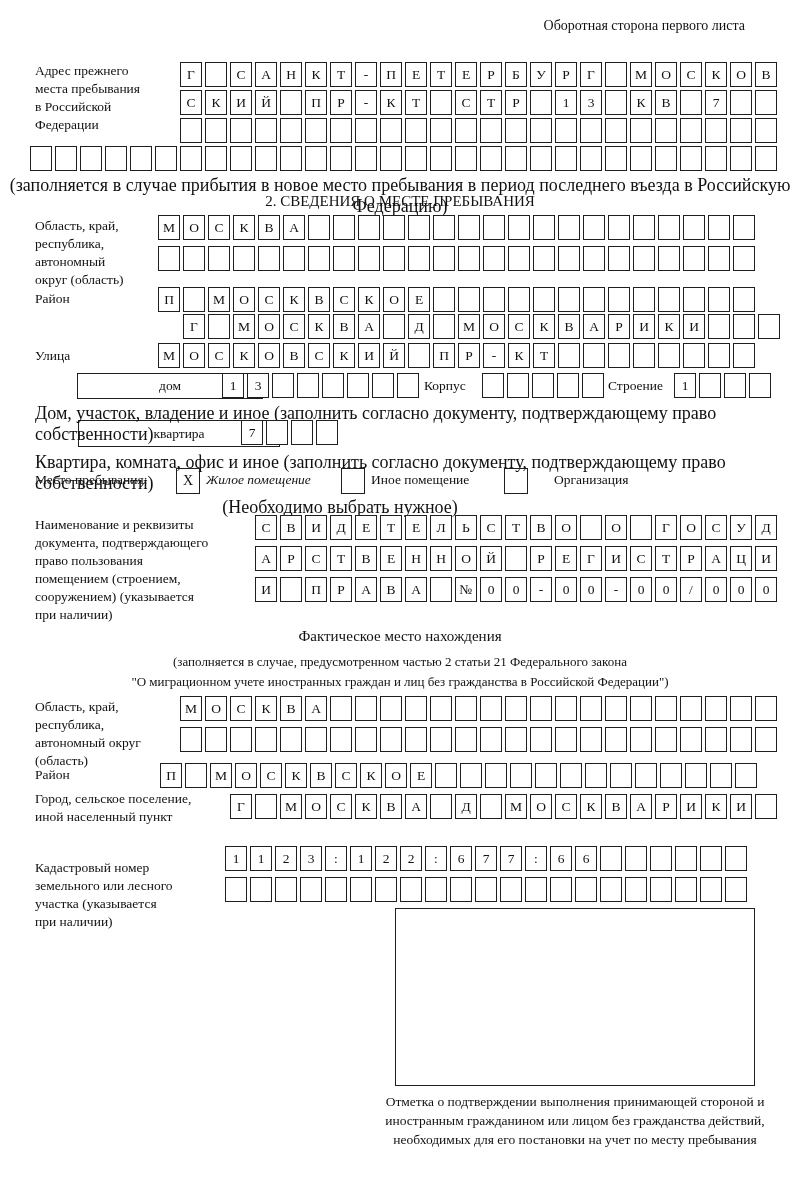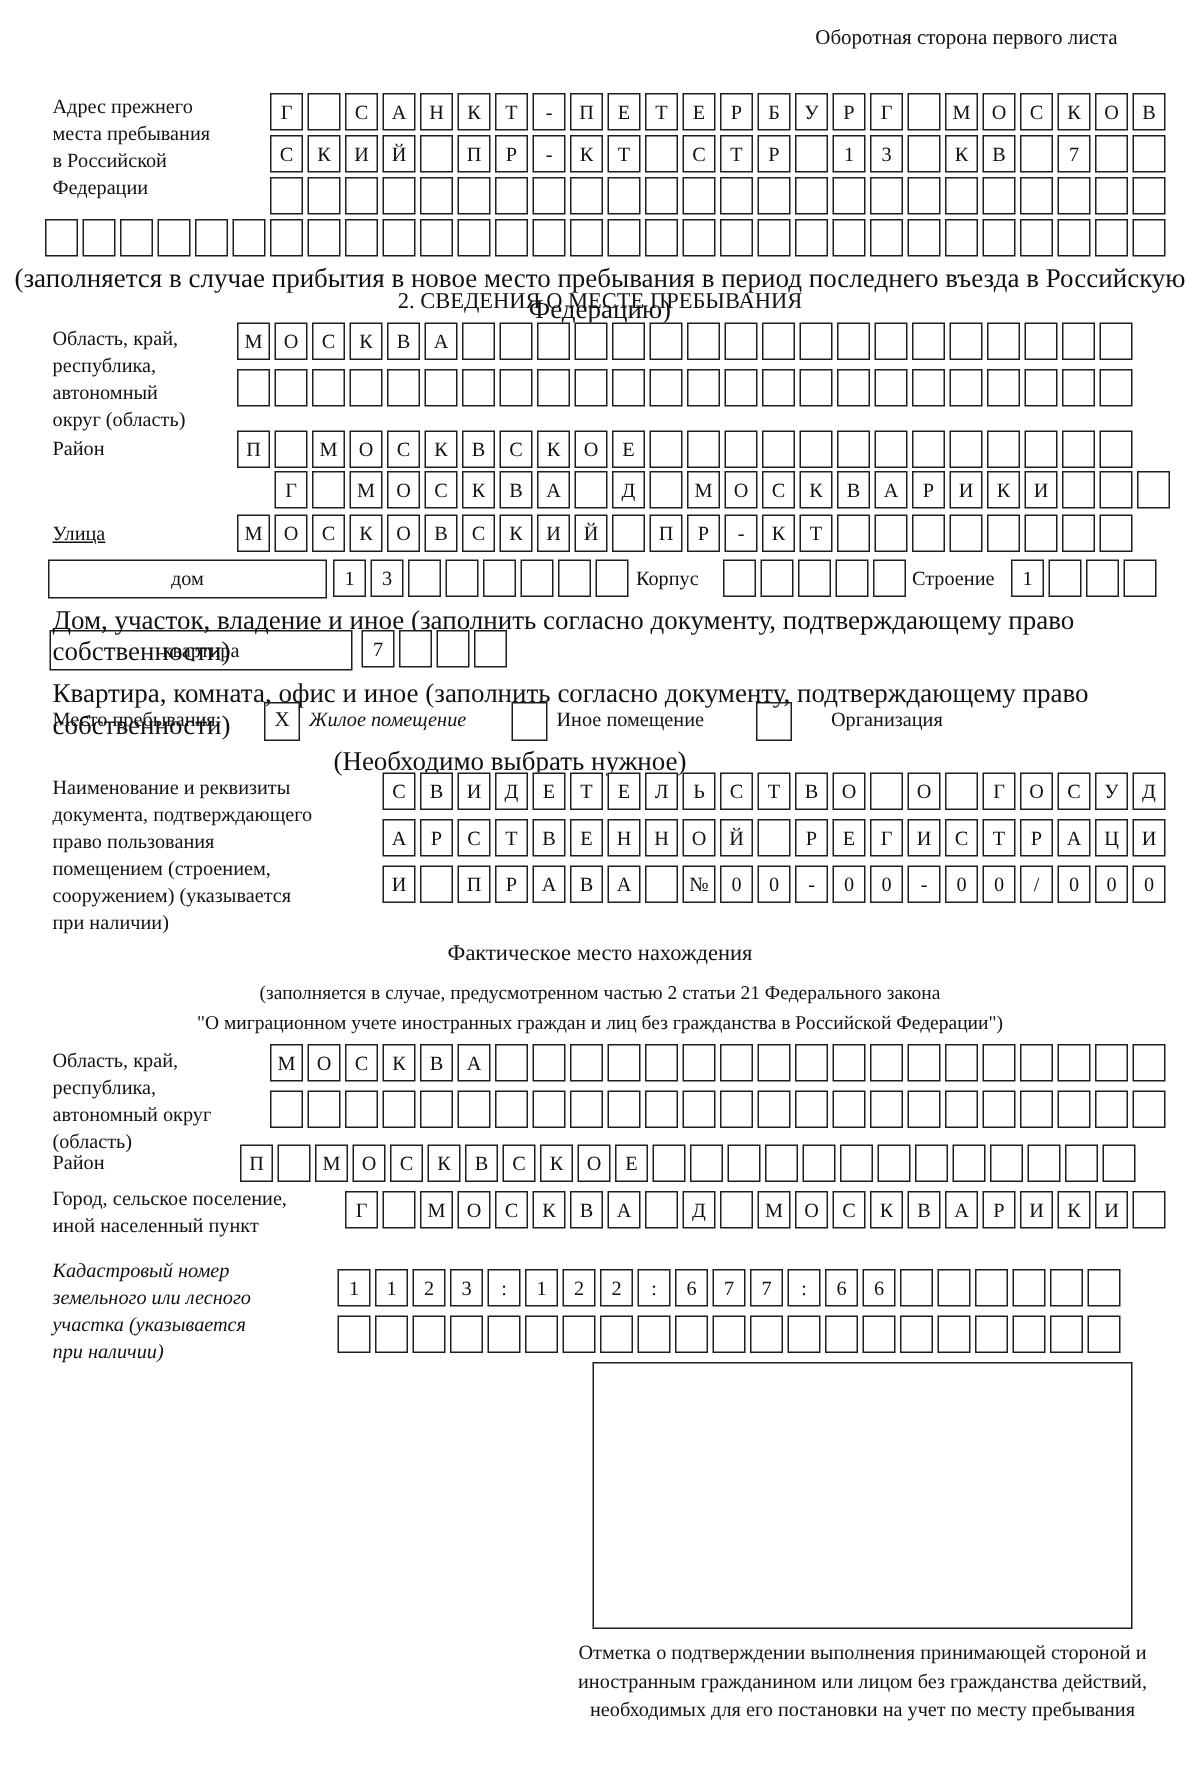--- a/index.html
+++ b/index.html
@@ -8,21 +8,21 @@
   .abs{position:absolute;}
   .lbl{font-size:13.5px;line-height:18px;white-space:pre-line;}
   .note{font-size:18px;}
   .center{text-align:center;width:800px;left:0;}
   .h-bold{font-weight:normal;font-size:15px;}
   .cells{display:flex;gap:3px;}
   .cell{box-sizing:border-box;width:22px;height:25px;border:1.6px solid #1f1f1f;
         display:flex;align-items:center;justify-content:center;
         font-size:13.5px;background:#fff;}
   .labelbox{box-sizing:border-box;border:1.6px solid #1f1f1f;display:flex;
-        align-items:center;justify-content:center;font-size:13.5px;background:#fff;}
+        align-items:center;justify-content:center;font-size:13.5px;background:#fff;margin-left:45px;}
   .checkbox{box-sizing:border-box;width:24px;height:26px;border:1.6px solid #1f1f1f;
         display:flex;align-items:center;justify-content:center;font-size:14px;}
   .stampbox{box-sizing:border-box;border:1.7px solid #1f1f1f;background:#fff;}
   .caption{font-size:13.5px;line-height:19px;text-align:center;}
 </style>
 </head>
 <body>
 
 <div class="page">
 
@@ -251,21 +251,21 @@
       <span class="cell">А</span>
       <span class="cell">Р</span>
       <span class="cell">И</span>
       <span class="cell">К</span>
       <span class="cell">И</span>
       <span class="cell"></span>
       <span class="cell"></span>
       <span class="cell"></span>
     </div>
 
-  <div class="abs lbl" style="left:35px;top:347px;text-decoration:underline;">Улица</div>
+  <div class="abs lbl" style="left:35px;top:347px;">Улица</div>
   <div class="abs cells" style="left:158px;top:343px;">
       <span class="cell">М</span>
       <span class="cell">О</span>
       <span class="cell">С</span>
       <span class="cell">К</span>
       <span class="cell">О</span>
       <span class="cell">В</span>
       <span class="cell">С</span>
       <span class="cell">К</span>
       <span class="cell">И</span>
@@ -517,21 +517,21 @@
       <span class="cell">К</span>
       <span class="cell">В</span>
       <span class="cell">А</span>
       <span class="cell">Р</span>
       <span class="cell">И</span>
       <span class="cell">К</span>
       <span class="cell">И</span>
       <span class="cell"></span>
     </div>
 
-  <div class="abs lbl" style="left:35px;top:838px;width:185px;font-style:italic;">Кадастровый номер
+  <div class="abs lbl" style="left:35px;top:859px;width:185px;">Кадастровый номер
 земельного или лесного
 участка (указывается
 при наличии)</div>
   <div class="abs cells" style="left:225px;top:846px;">
       <span class="cell">1</span>
       <span class="cell">1</span>
       <span class="cell">2</span>
       <span class="cell">3</span>
       <span class="cell">:</span>
       <span class="cell">1</span>

